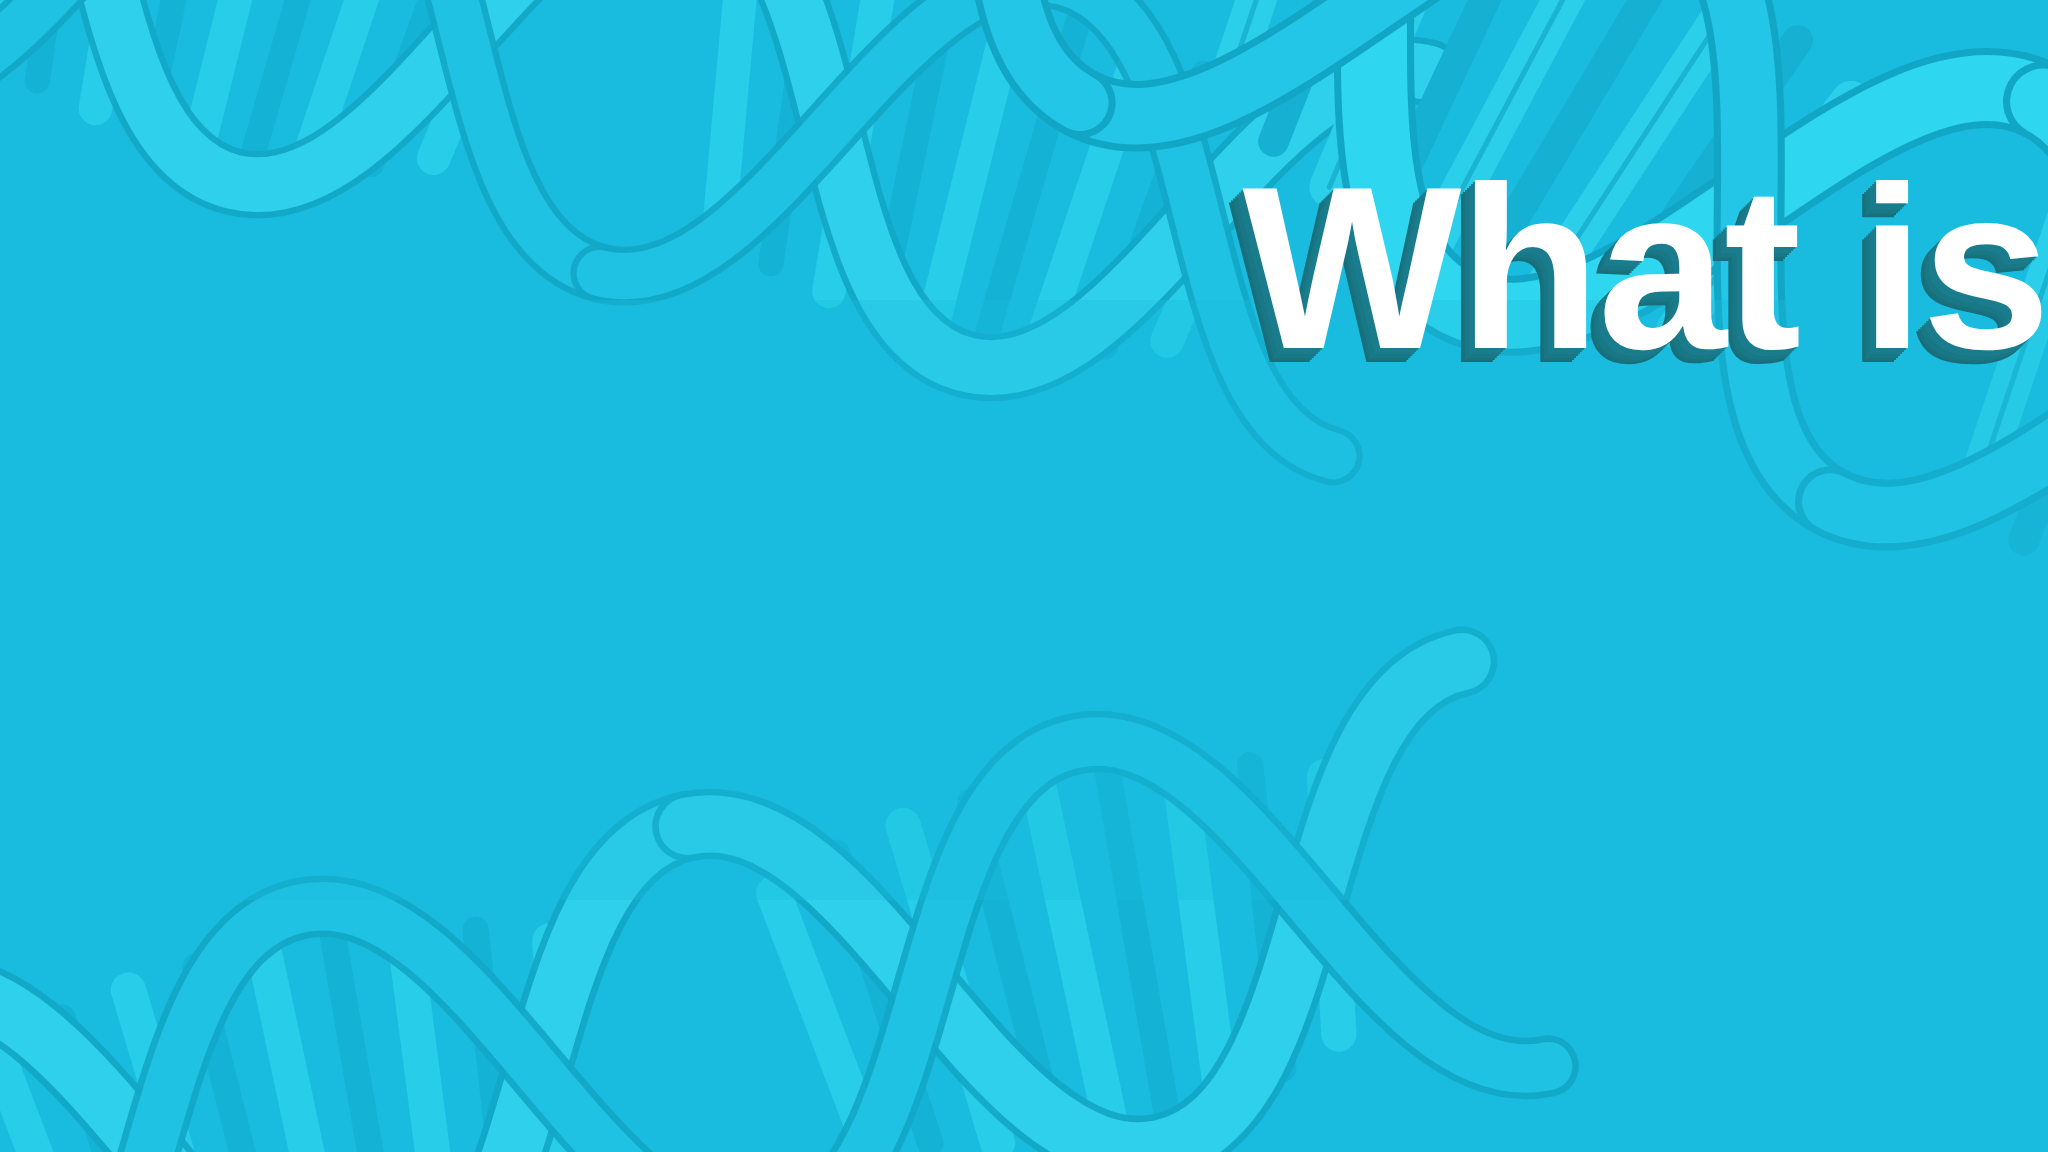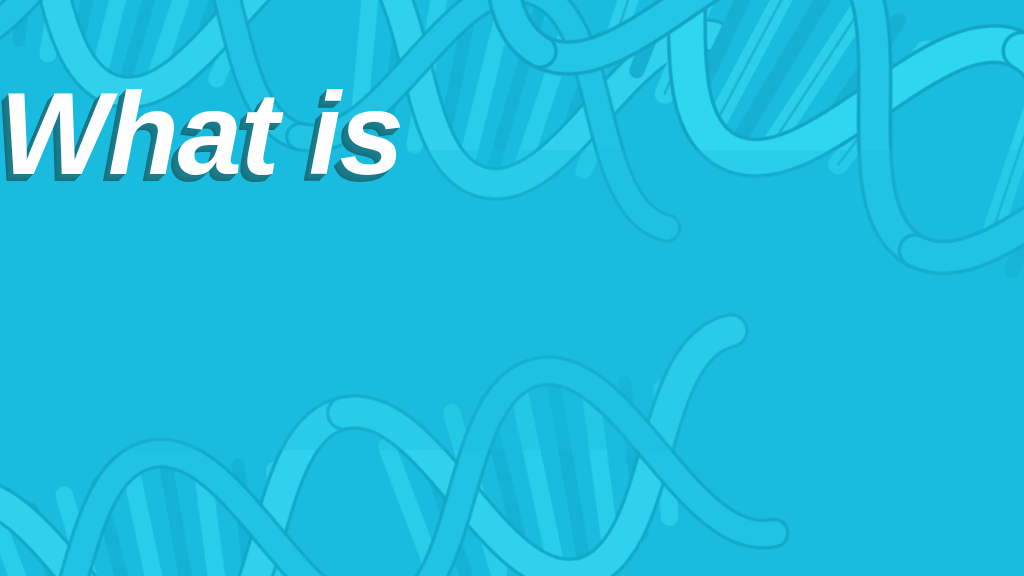--- a/index.html
+++ b/index.html
@@ -25,23 +25,22 @@
     height: 576px;
     pointer-events: none;
   }
 
   
   #title-block {
     position: absolute;
     left: 0;
     right: 0;
     top: 78px;
-    text-align: left;
+    text-align: right;
     z-index: 5;
-    font-style: italic;
   }
   .title-line {
     display: block;
     color: #ffffff;
     font-weight: 700;
     font-size: 116px;
     line-height: 0.97;
     letter-spacing: -0.012em;
     white-space: nowrap;
     text-shadow:

